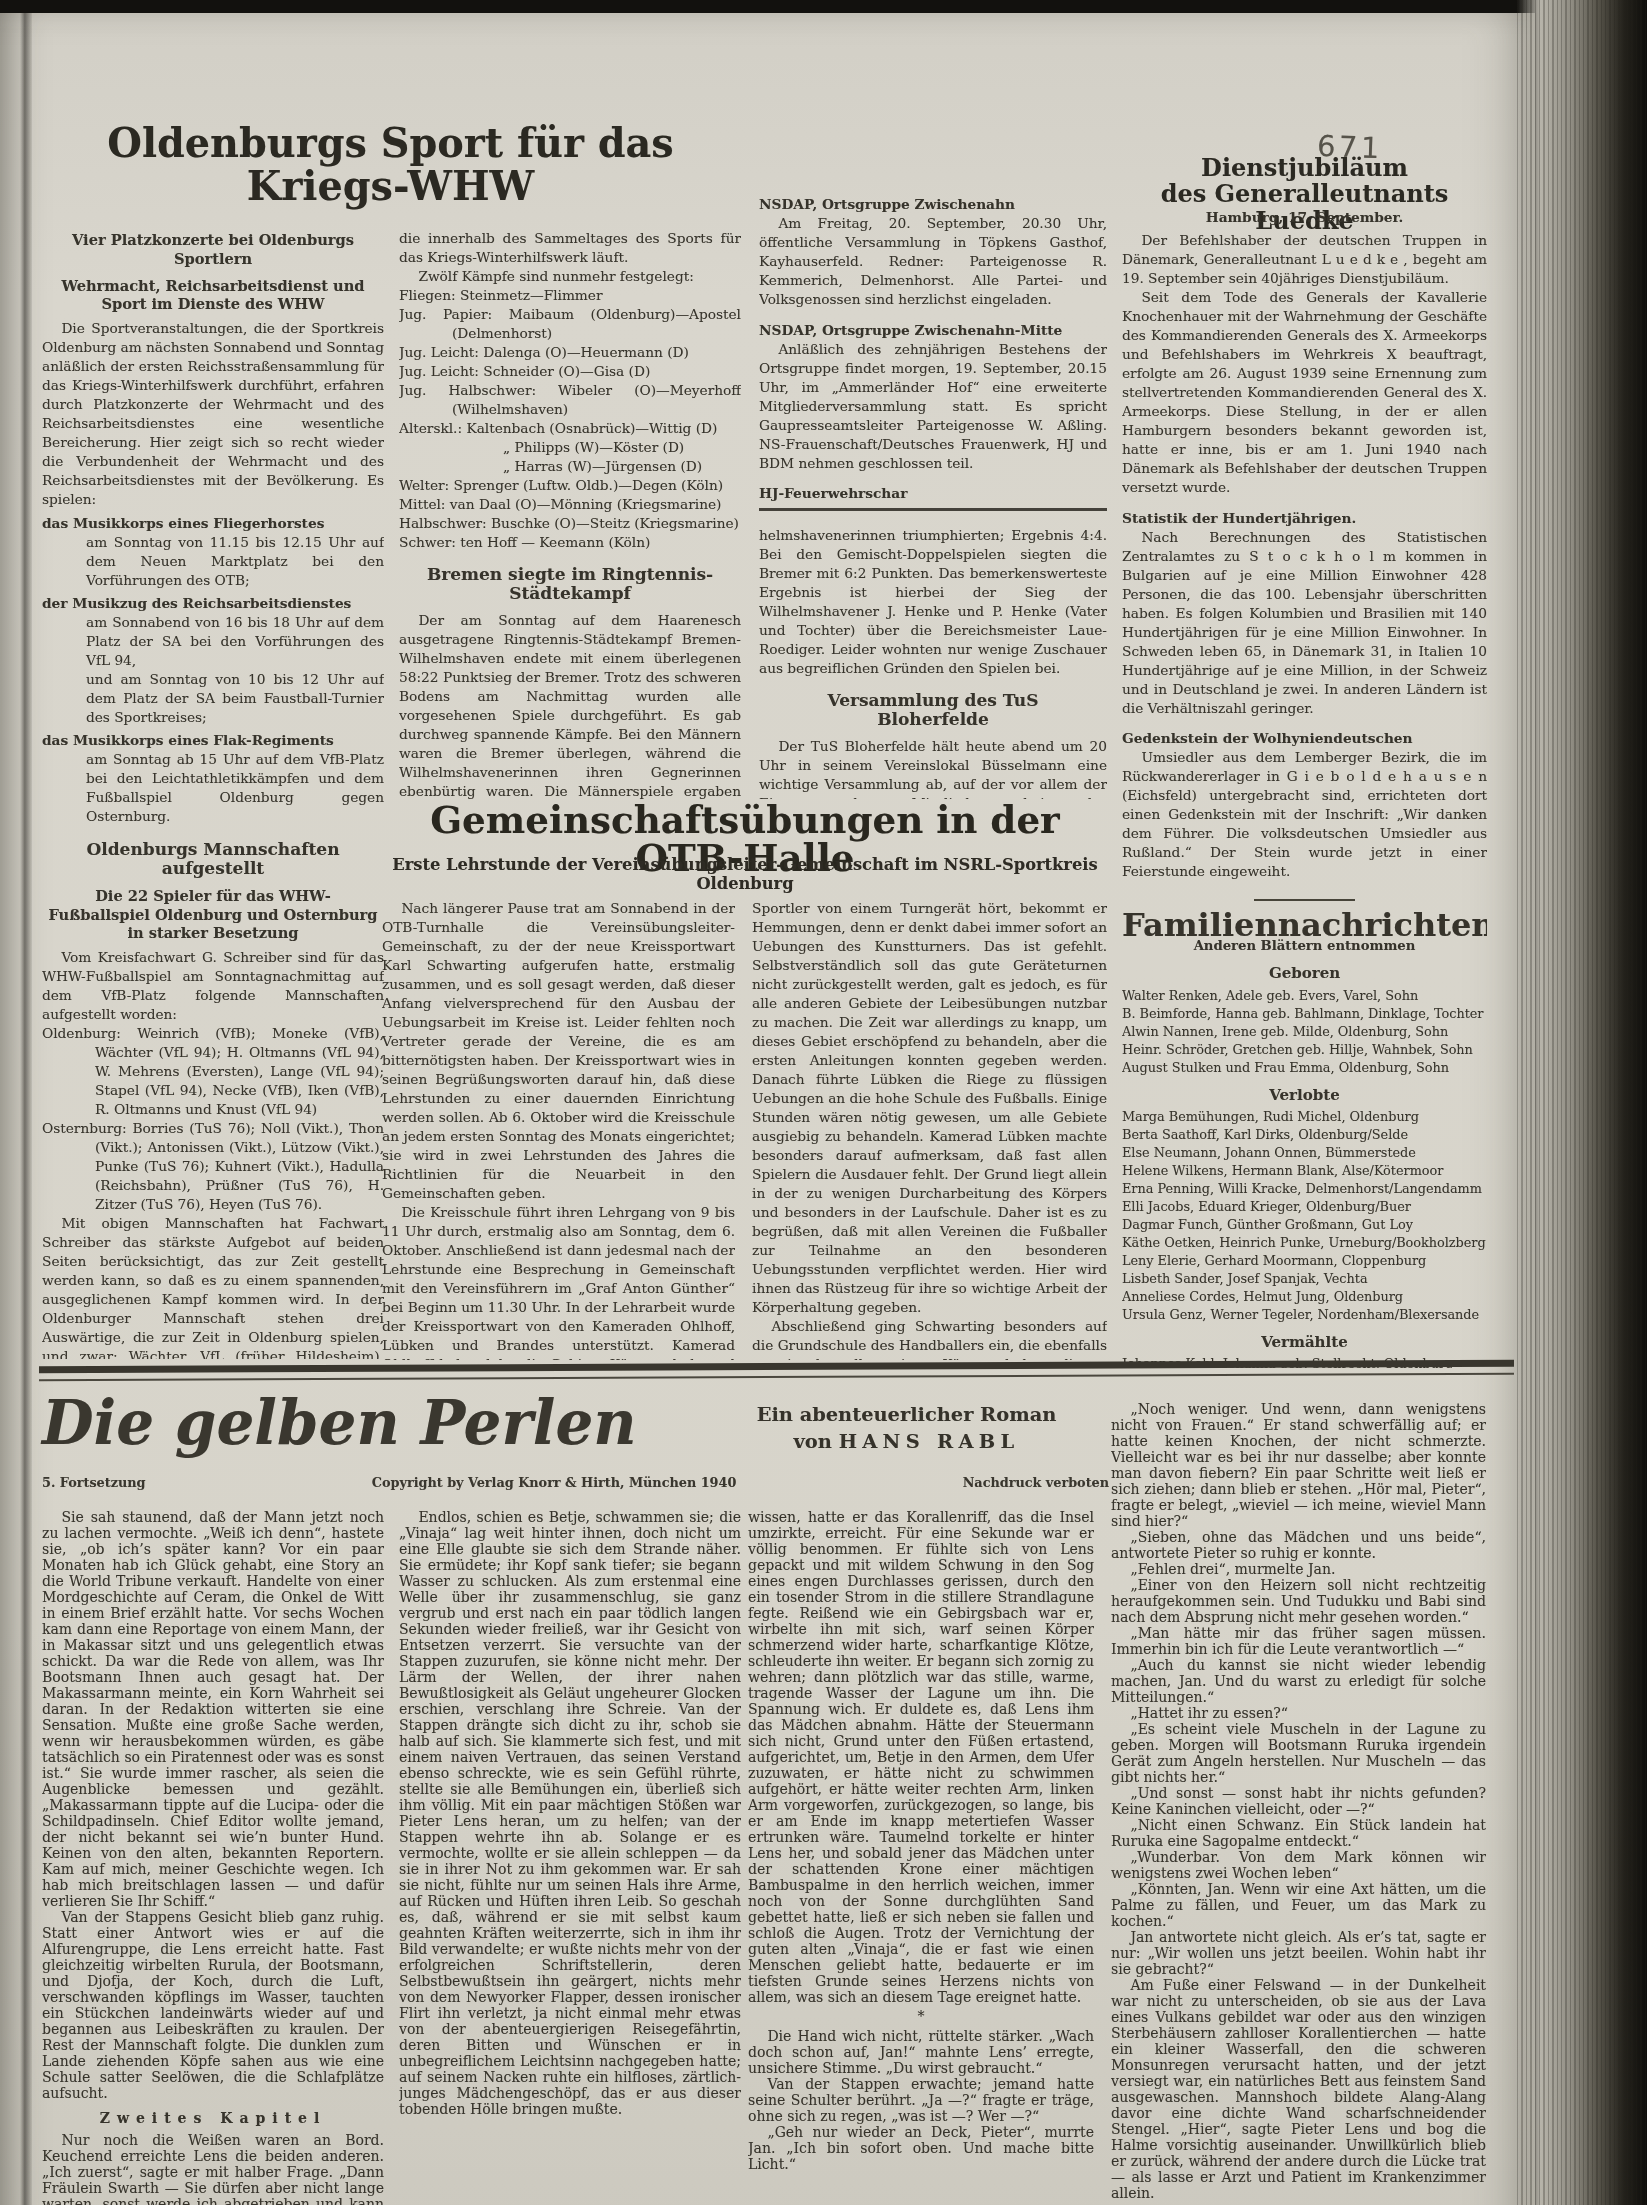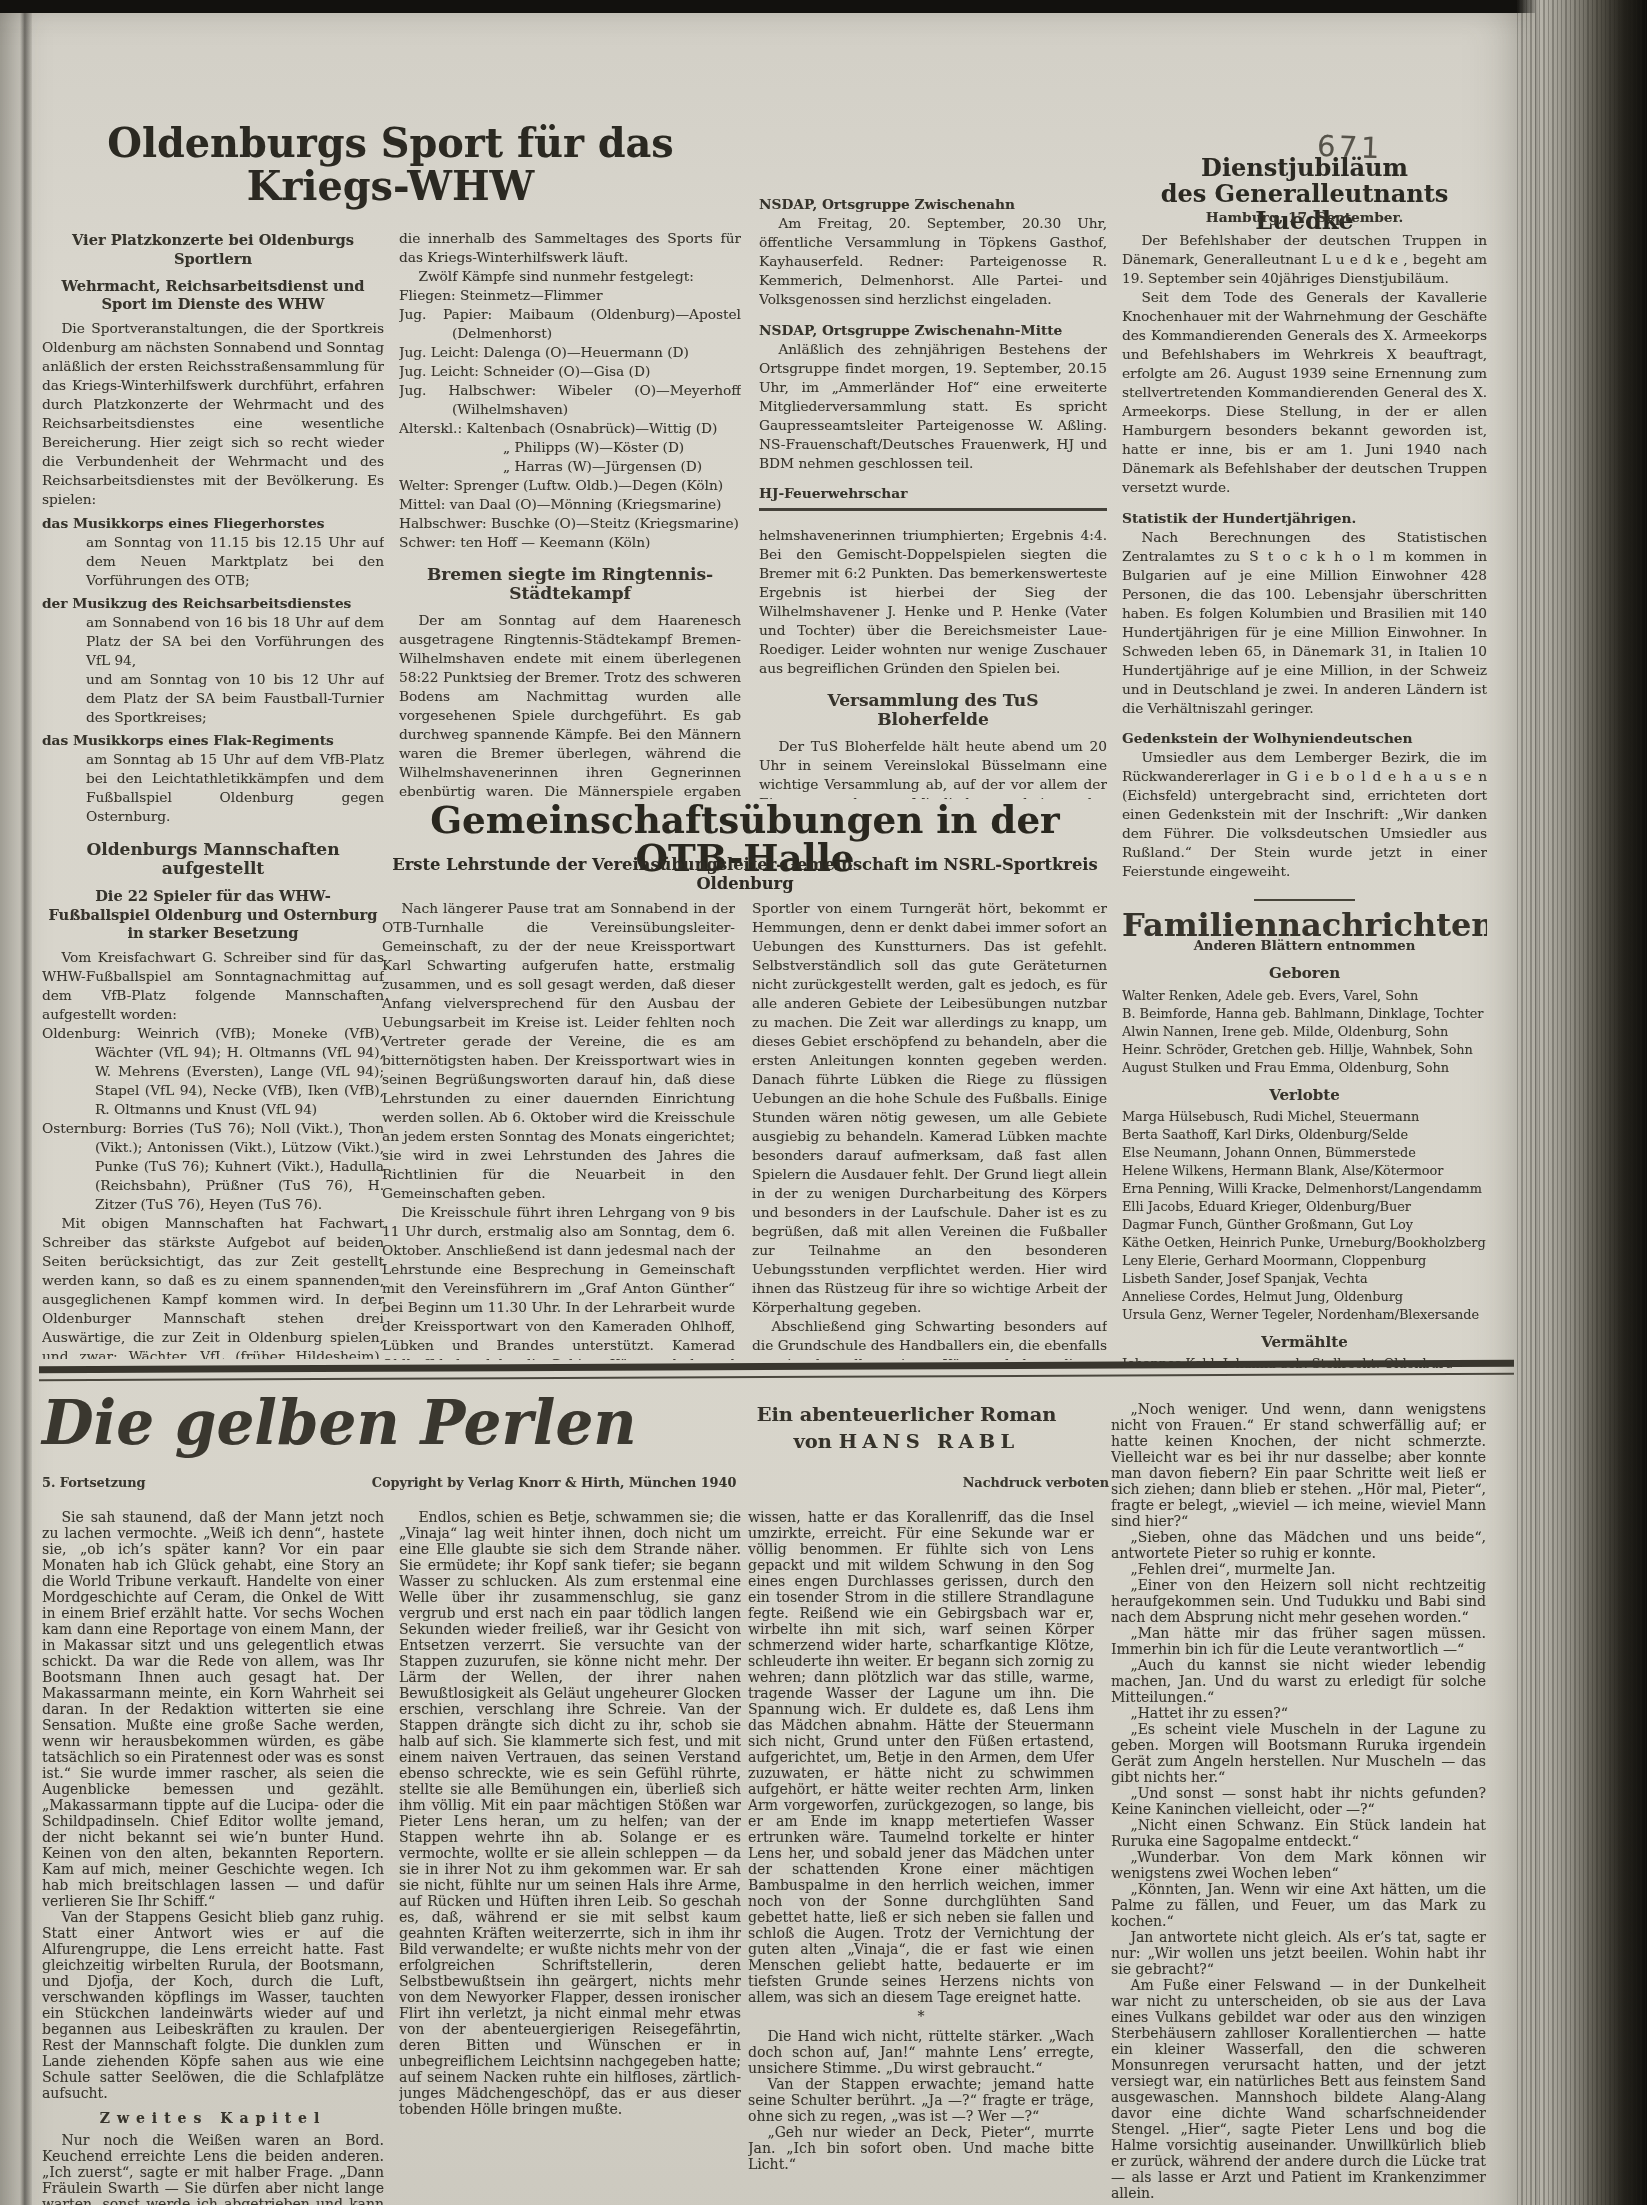--- a/index.html
+++ b/index.html
@@ -149,21 +149,21 @@
         <div class="ln t-rule"></div>
         <div class="ln t-famtitle">Familiennachrichten</div>
         <div class="ln t-famsub">Anderen Blättern entnommen</div>
         <div class="ln t-famhead">Geboren</div>
         <div class="ln t-fam">Walter Renken, Adele geb. Evers, Varel, Sohn</div>
         <div class="ln t-fam">B. Beimforde, Hanna geb. Bahlmann, Dinklage, Tochter</div>
         <div class="ln t-fam">Alwin Nannen, Irene geb. Milde, Oldenburg, Sohn</div>
         <div class="ln t-fam">Heinr. Schröder, Gretchen geb. Hillje, Wahnbek, Sohn</div>
         <div class="ln t-fam">August Stulken und Frau Emma, Oldenburg, Sohn</div>
         <div class="ln t-famhead">Verlobte</div>
-        <div class="ln t-fam">Marga Hülsebusch, Rudi Michel, Steuermann</div>
+        <div class="ln t-fam">Marga Bemühungen, Rudi Michel, Oldenburg</div>
         <div class="ln t-fam">Berta Saathoff, Karl Dirks, Oldenburg/Selde</div>
         <div class="ln t-fam">Else Neumann, Johann Onnen, Bümmerstede</div>
         <div class="ln t-fam">Helene Wilkens, Hermann Blank, Alse/Kötermoor</div>
         <div class="ln t-fam">Erna Penning, Willi Kracke, Delmenhorst/Langendamm</div>
         <div class="ln t-fam">Elli Jacobs, Eduard Krieger, Oldenburg/Buer</div>
         <div class="ln t-fam">Dagmar Funch, Günther Großmann, Gut Loy</div>
         <div class="ln t-fam">Käthe Oetken, Heinrich Punke, Urneburg/Bookholzberg</div>
         <div class="ln t-fam">Leny Elerie, Gerhard Moormann, Cloppenburg</div>
         <div class="ln t-fam">Lisbeth Sander, Josef Spanjak, Vechta</div>
         <div class="ln t-fam">Anneliese Cordes, Helmut Jung, Oldenburg</div>

